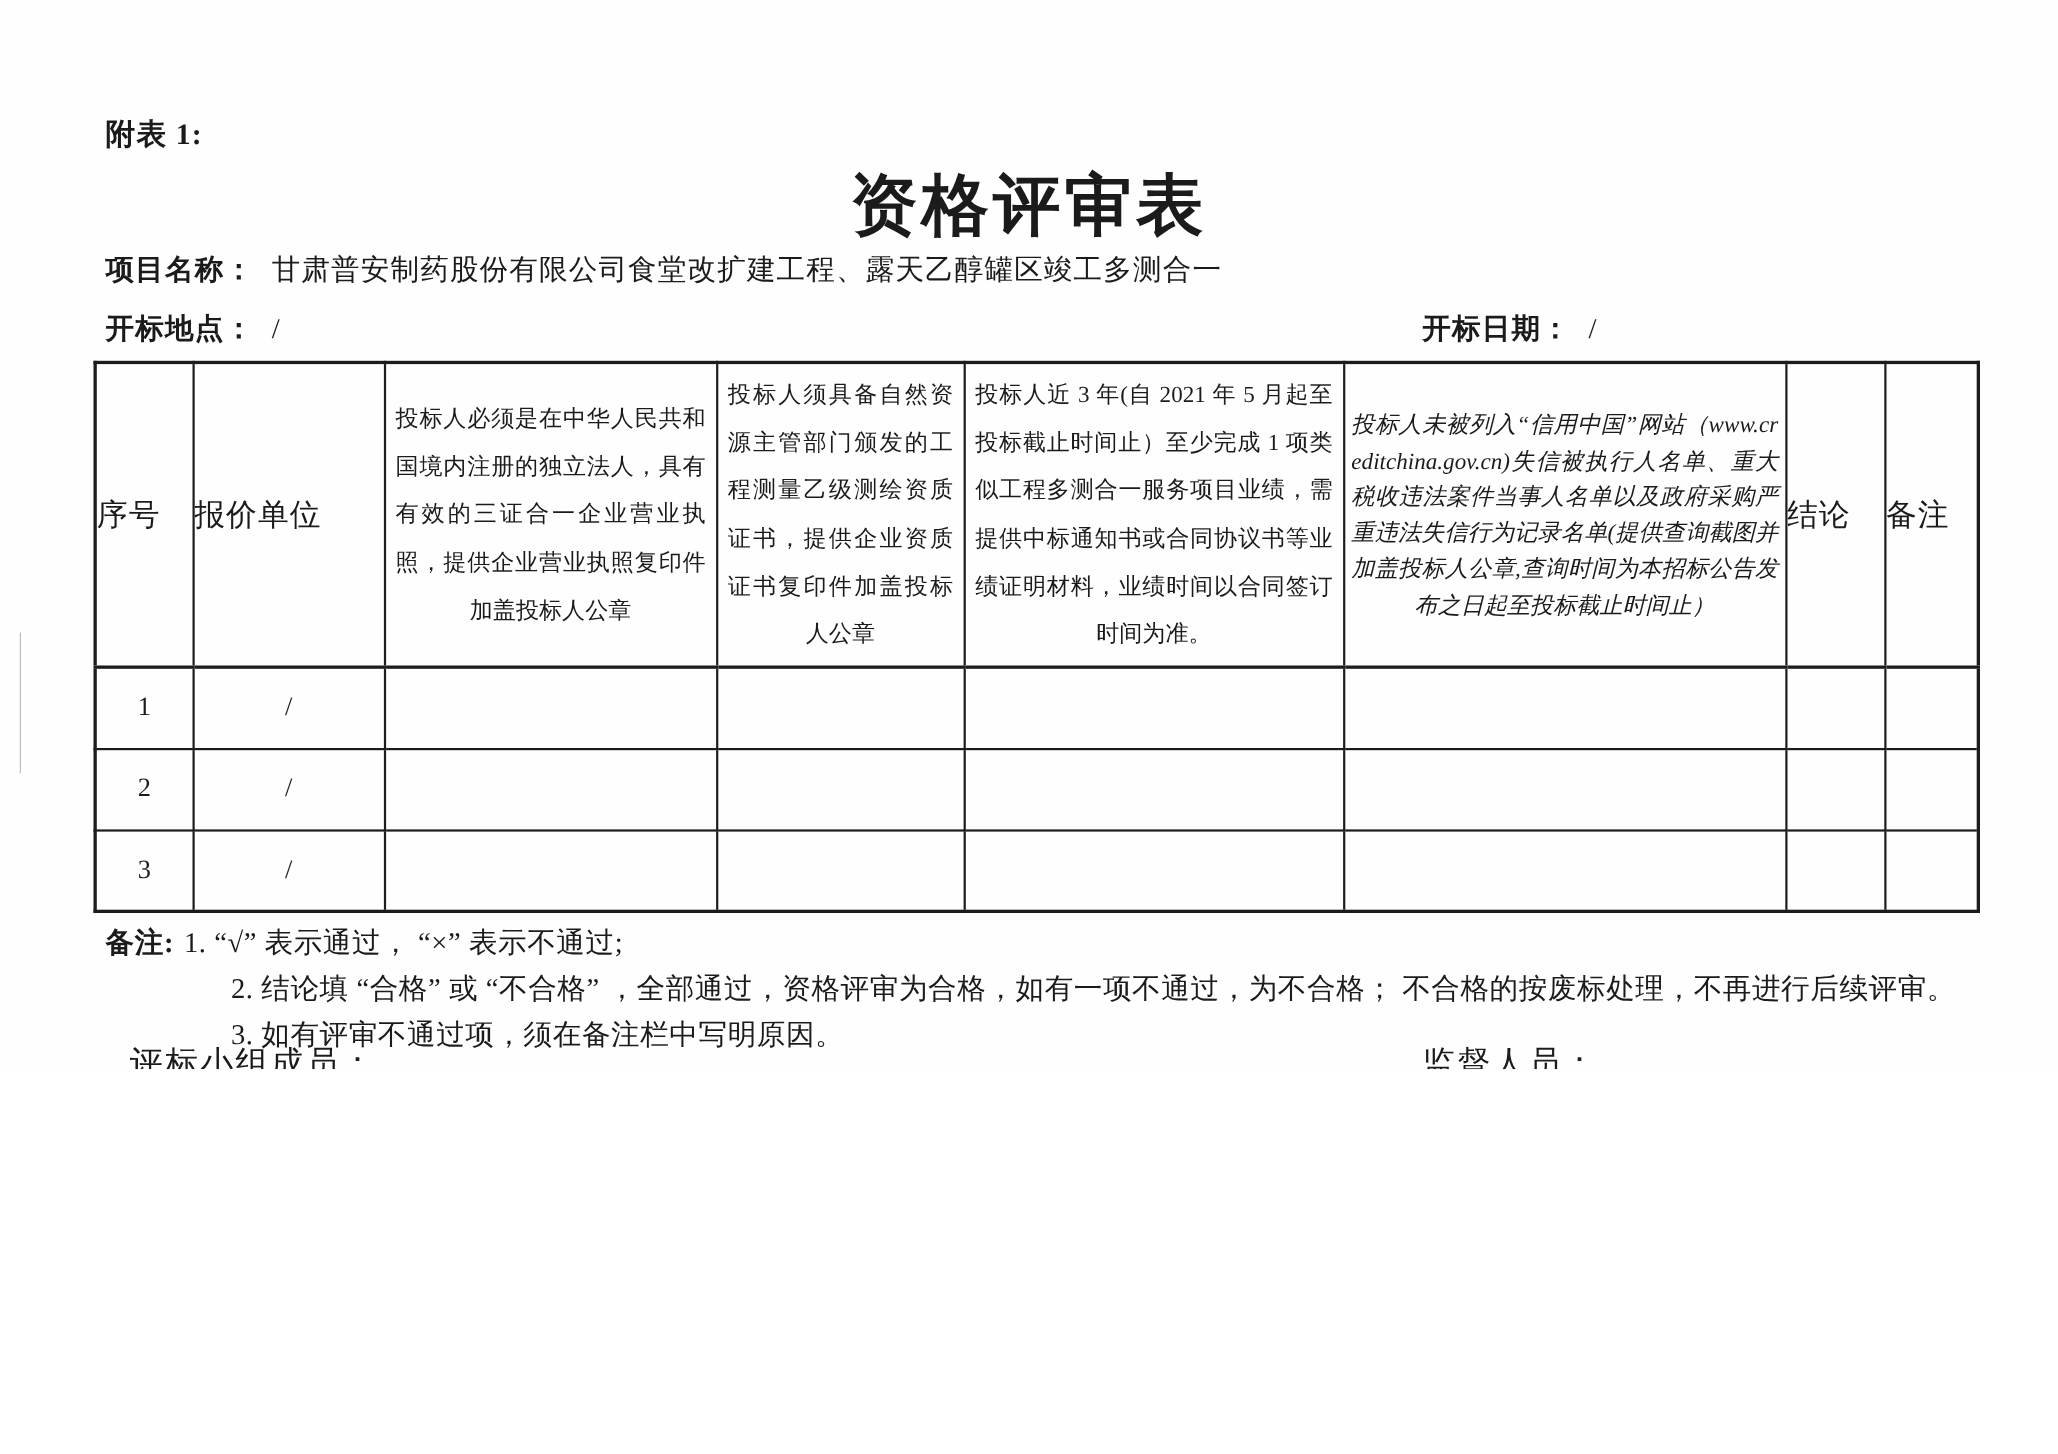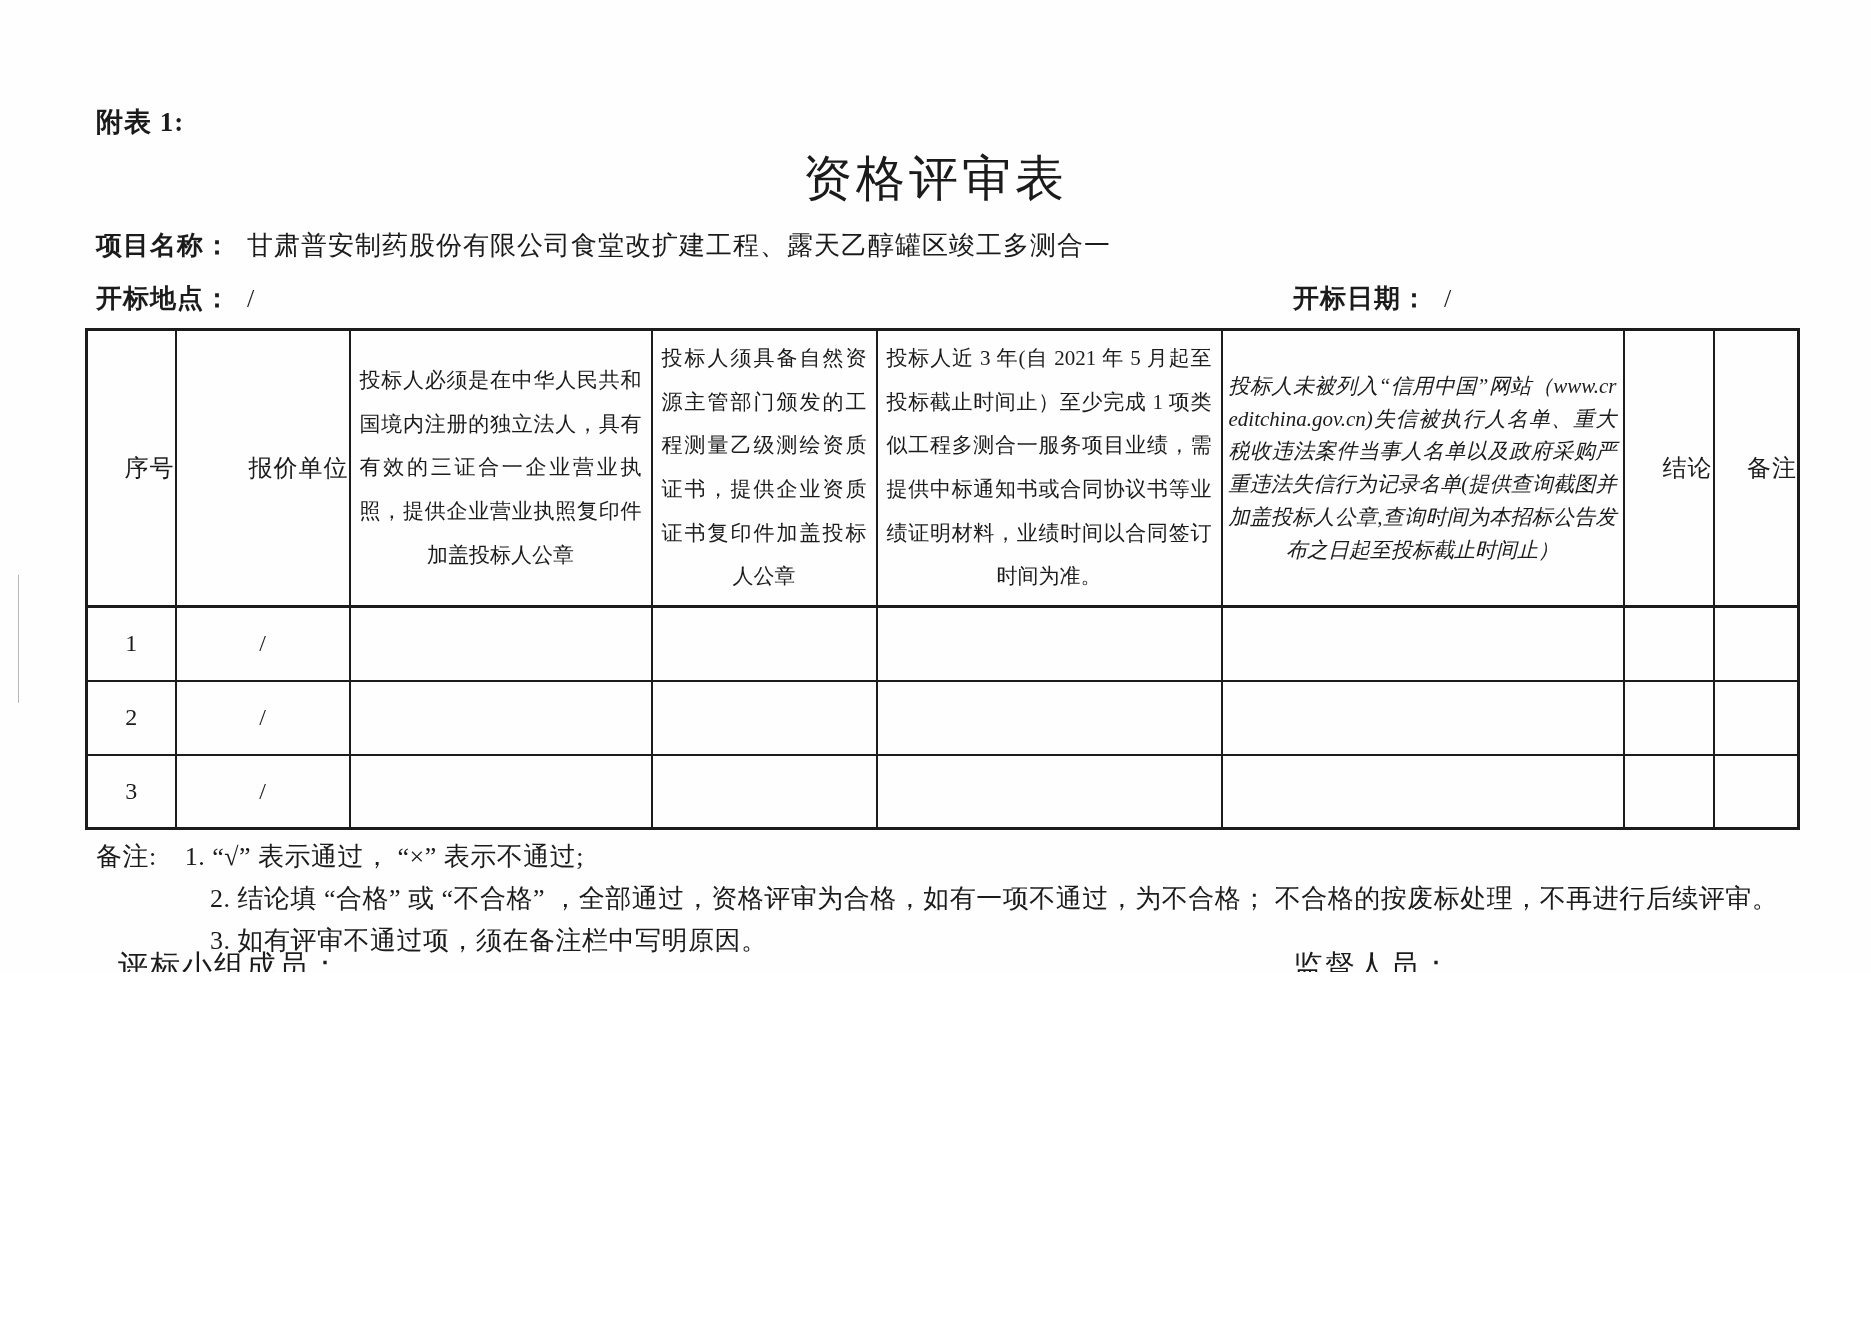--- a/index.html
+++ b/index.html
@@ -12,21 +12,21 @@
     overflow: hidden;
     font-family: "Liberation Serif", "DejaVu Serif", serif;
     color: #1b1b1b;
   }
   .attach-label {
     position: absolute; left: 96px; top: 104px;
     font-size: 27px; font-weight: 700; letter-spacing: 1px;
   }
   .doc-title {
     position: absolute; left: 0; top: 146px; width: 100%;
-    text-align: center; font-size: 49px; font-weight: 400; letter-spacing: 4px;
+    text-align: center; font-size: 61px; font-weight: 700; letter-spacing: 4px;
   }
   .meta-line { position: absolute; font-size: 26px; white-space: nowrap; letter-spacing: 1px; }
   .meta-line .lbl { font-weight: 700; }
   .meta-line .val { font-weight: 400; margin-left: 16px; }
   #project-line  { left: 96px;  top: 228px; }
   #location-line { left: 96px;  top: 281px; }
   #date-line     { left: 1293px; top: 281px; }
 
   table.qual {
     position: absolute; left: 85px; top: 328px;
@@ -34,37 +34,37 @@
     border: 3px solid #1c1c1c;
   }
   .qual th, .qual td {
     border: 2px solid #1c1c1c;
     font-weight: 400;
     vertical-align: middle;
     overflow: hidden;
     padding: 0;
   }
   .qual thead th { height: 275px; border-bottom-width: 3px; }
-  .qual thead th.small { font-size: 24px; text-align: right; letter-spacing: 1px; }
+  .qual thead th.small { font-size: 28px; text-align: left; letter-spacing: 1px; }
   .qual thead th.long {
     font-size: 21px; line-height: 2.08; padding: 6px 9px;
     text-align: justify; text-align-last: center;
   }
   .qual thead th.dense { line-height: 1.56; padding: 6px 6px; word-break: break-all; font-style: italic; }
   .qual tbody td { height: 74px; font-size: 24px; text-align: center; }
   .scan-artifact {
     position: absolute; left: 18px; top: 575px; width: 1px; height: 128px;
     background: #b9b9b9;
   }
   .notes {
     position: absolute; left: 96px; top: 836px; width: 1730px;
     font-size: 26px; line-height: 42px; letter-spacing: 0.5px;
   }
   .notes .note-row { white-space: nowrap; }
-  .notes .lead { font-weight: 400; margin-right: 28px; }
+  .notes .lead { font-weight: 700; margin-right: 9px; }
   .notes .cont { padding-left: 114px; }
   .sign-label { position: absolute; top: 946px; font-size: 30px; font-weight: 400; letter-spacing: 2px; white-space: nowrap; }
   #team-label { left: 118px; }
   #supervisor-label { left: 1293px; }
   .page-number {
     position: absolute; left: 0; top: 1168px; width: 100%;
     text-align: center; font-size: 26px;
   }
   .stamp { position: absolute; left: 1056px; top: 1240px; width: 300px; height: 82px; }
 </style>

